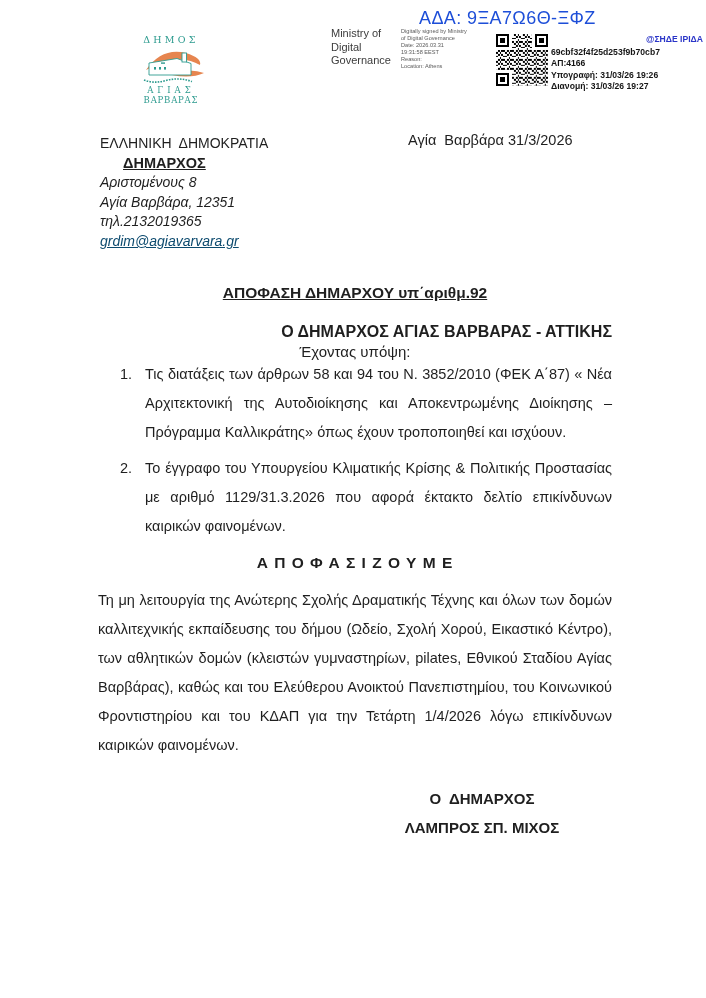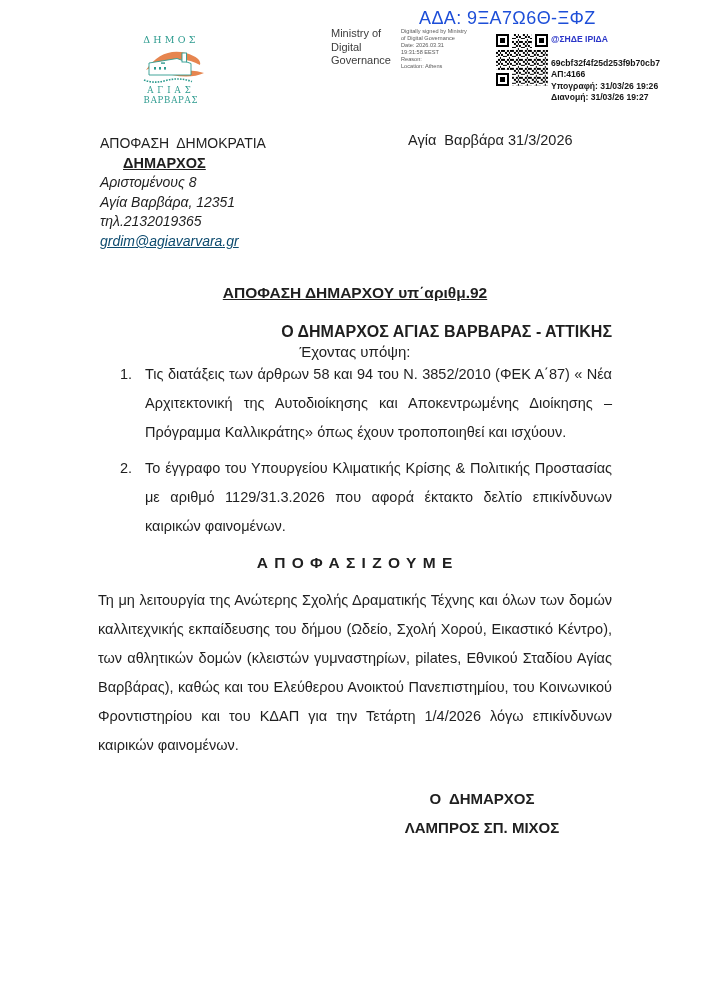--- a/index.html
+++ b/index.html
@@ -18,21 +18,21 @@
   
   .ministry { position:absolute; left:331px; top:27px; width:72px;
     font-size:11px; line-height:13.5px; color:#3c3c3c; }
   .sig-details { position:absolute; left:401px; top:28px; width:92px;
     font-size:5.6px; line-height:6.9px; color:#5a5a5a; }
 
   
   .qr { position:absolute; left:496px; top:33px; width:52px; height:54px; }
   .stamp { position:absolute; left:551px; top:34px; width:152px;
     font-size:8.6px; line-height:11.6px; font-weight:bold; color:#151515; }
-  .stamp .sys { color:#2a35c8; margin-bottom:12px; }
+  .stamp .sys { color:#2a35c8; margin-bottom:1px;text-align:right; }
 
   
   .logo { position:absolute; left:134px; top:30px; width:74px; height:78px; }
 
   
   .letterhead { position:absolute; left:100px; top:134px; width:240px;
     font-size:14px; line-height:19.6px; }
   .letterhead .office { font-weight:bold; text-decoration:underline; margin-left:23px; font-size:14.5px; }
   .letterhead .it { font-style:italic; }
   .letterhead a.email { color:#0c4a6e; font-style:italic; text-decoration:underline; }
@@ -132,21 +132,21 @@
       <rect x="30" y="37" width="2" height="2.6"></rect>
         <rect x="27" y="32.4" width="4" height="1.4"></rect>
     </g>
     <path d="M10 50 Q20 54 32 50.5 Q45 47 58 51.5" fill="none" stroke="#2d9b8f" stroke-width="1.6" stroke-dasharray="1.6 1.2"></path>
     <text x="37" y="63" text-anchor="middle" fill="#2d9b8f" font-family="'DejaVu Serif',serif" font-size="8.5" letter-spacing="4">ΑΓΙΑΣ</text>
     <text x="37" y="73" text-anchor="middle" fill="#2d9b8f" font-family="'DejaVu Serif',serif" font-size="8.5" letter-spacing="0.8">ΒΑΡΒΑΡΑΣ</text>
   </svg>
 </div>
 
 <div class="letterhead">
-  <div class="ws">ΑΠΟΦΑΣΗ  ΔΗΜΟΚΡΑΤΙΑ</div>
+  <div class="ws">ΕΛΛΗΝΙΚΗ  ΔΗΜΟΚΡΑΤΙΑ</div>
   <div class="office">ΔΗΜΑΡΧΟΣ</div>
   <div class="it">Αριστομένους 8</div>
   <div class="it">Αγία Βαρβάρα, 12351</div>
   <div class="it">τηλ.2132019365</div>
   <div><a class="email" href="#">grdim@agiavarvara.gr</a></div>
 </div>
 
 <div class="dateline ws">Αγία  Βαρβάρα 31/3/2026</div>
 
 <div class="content">

